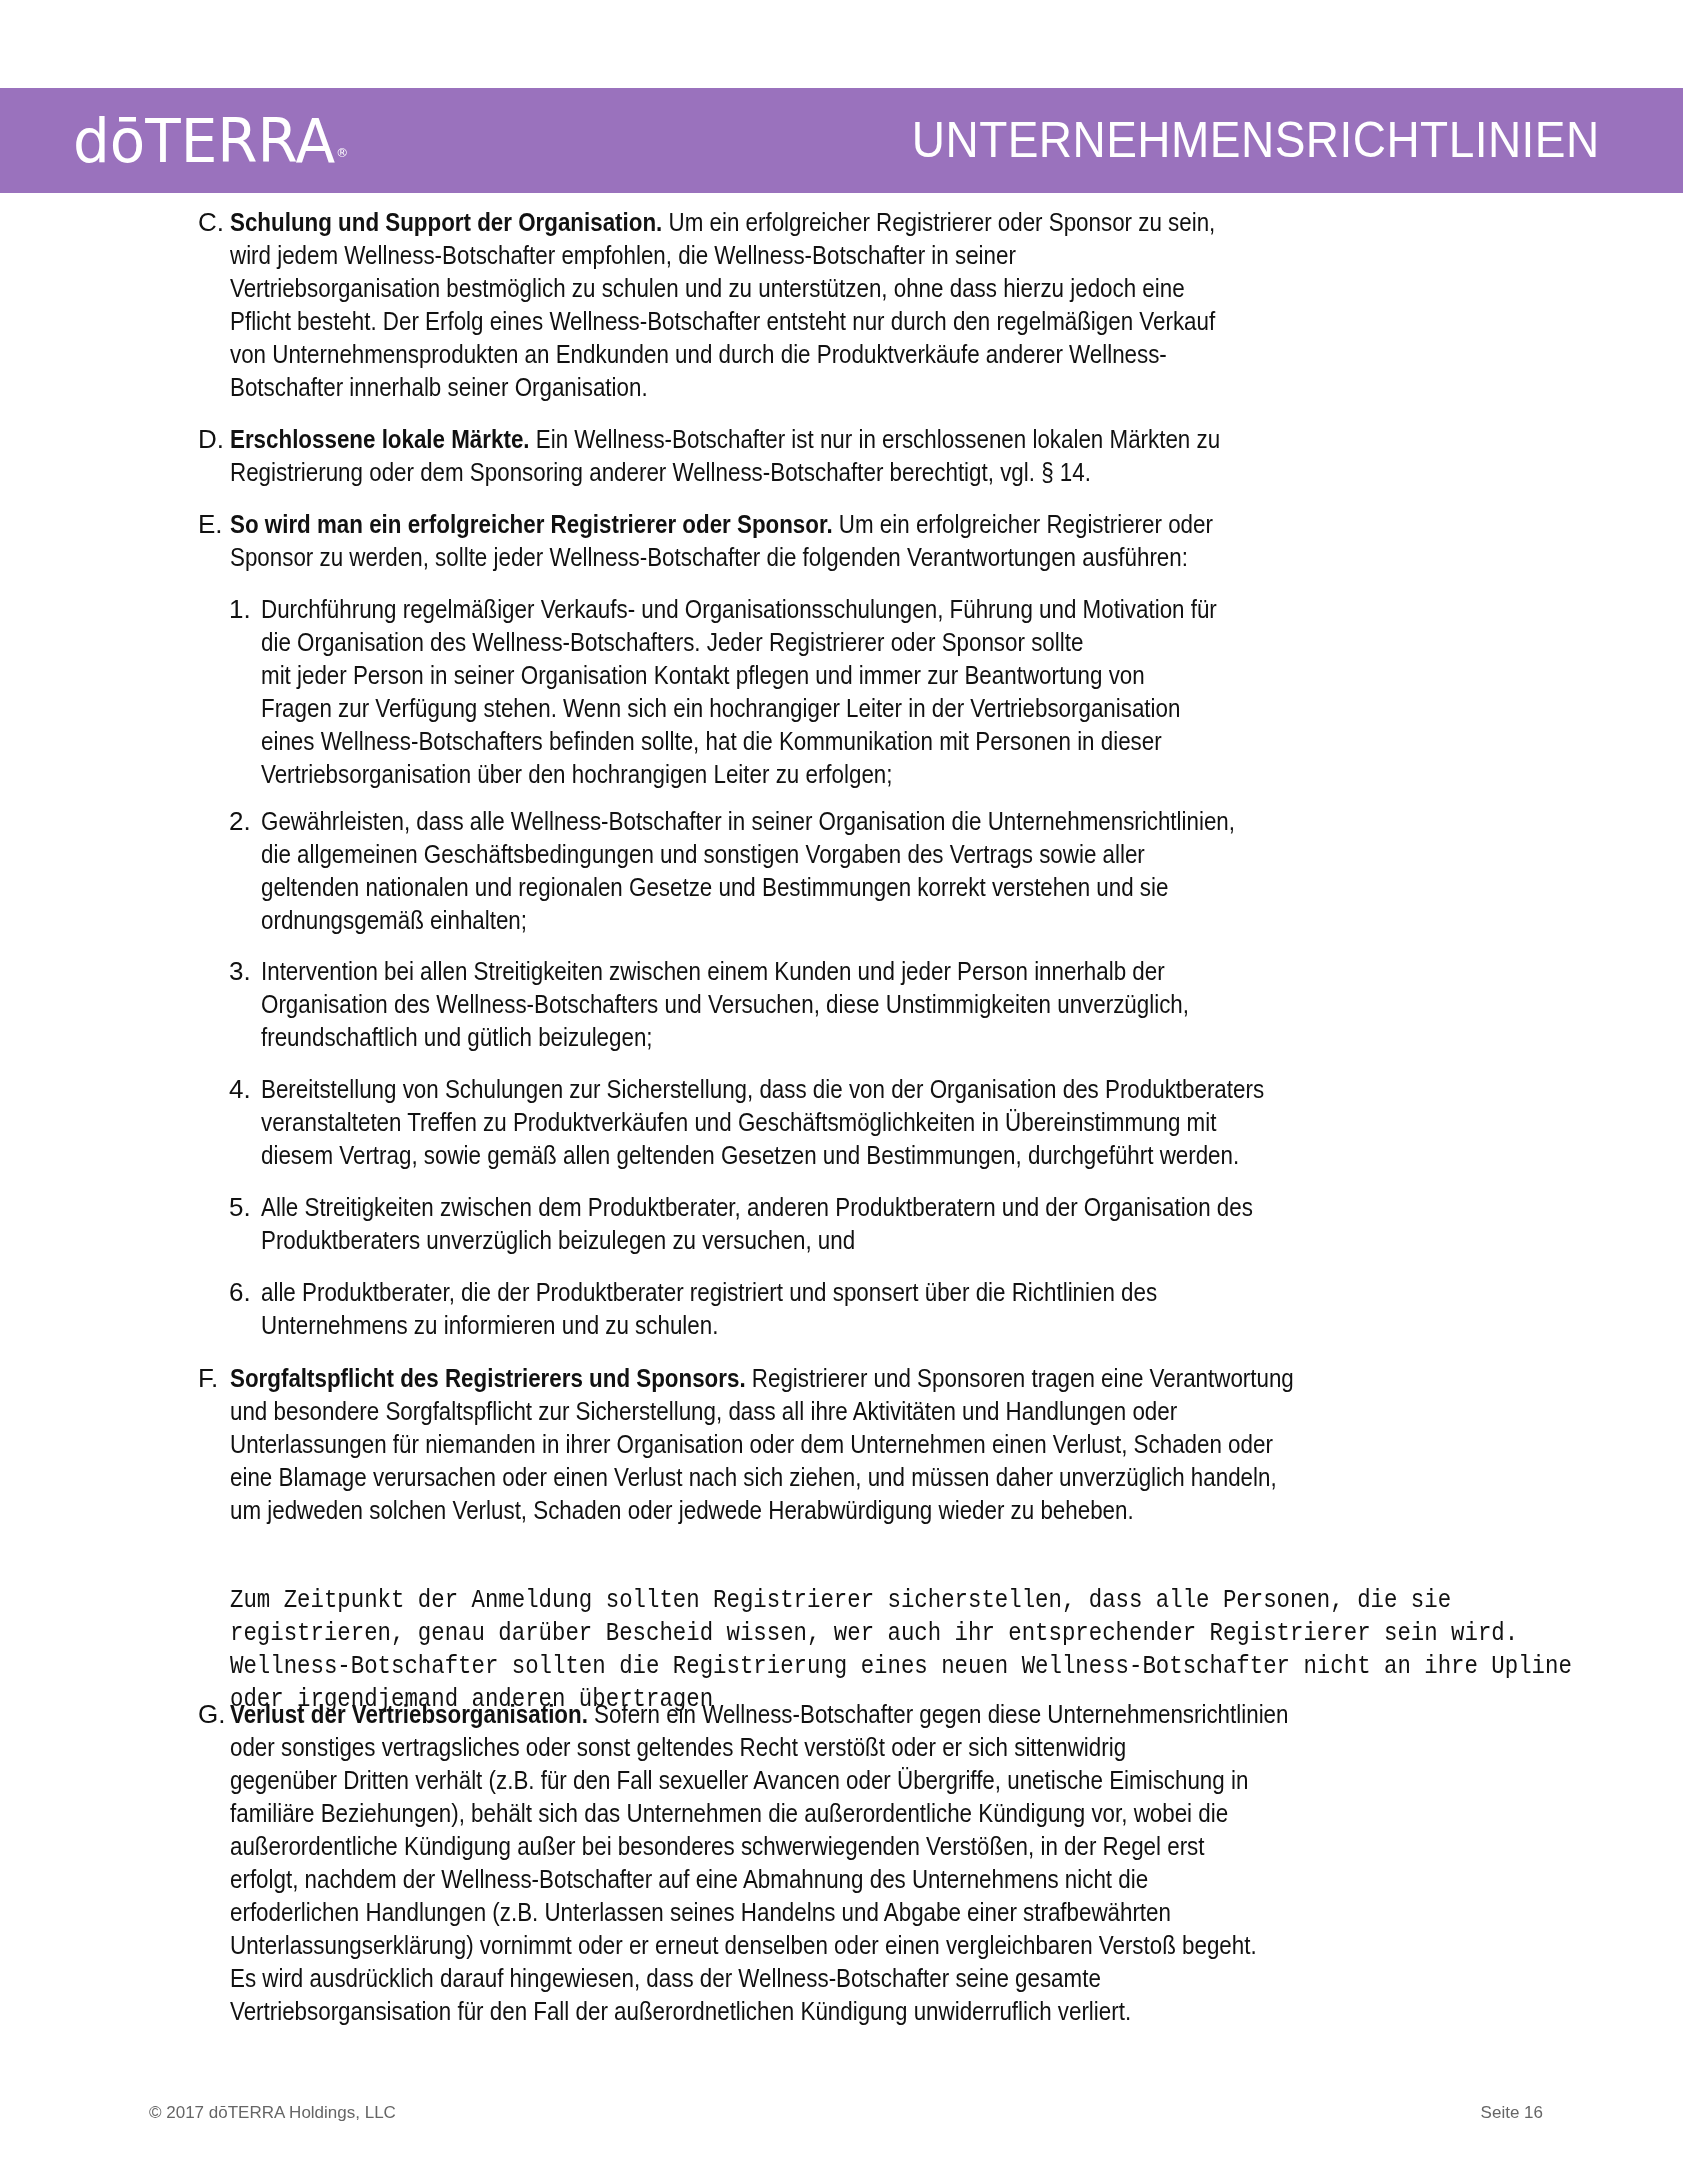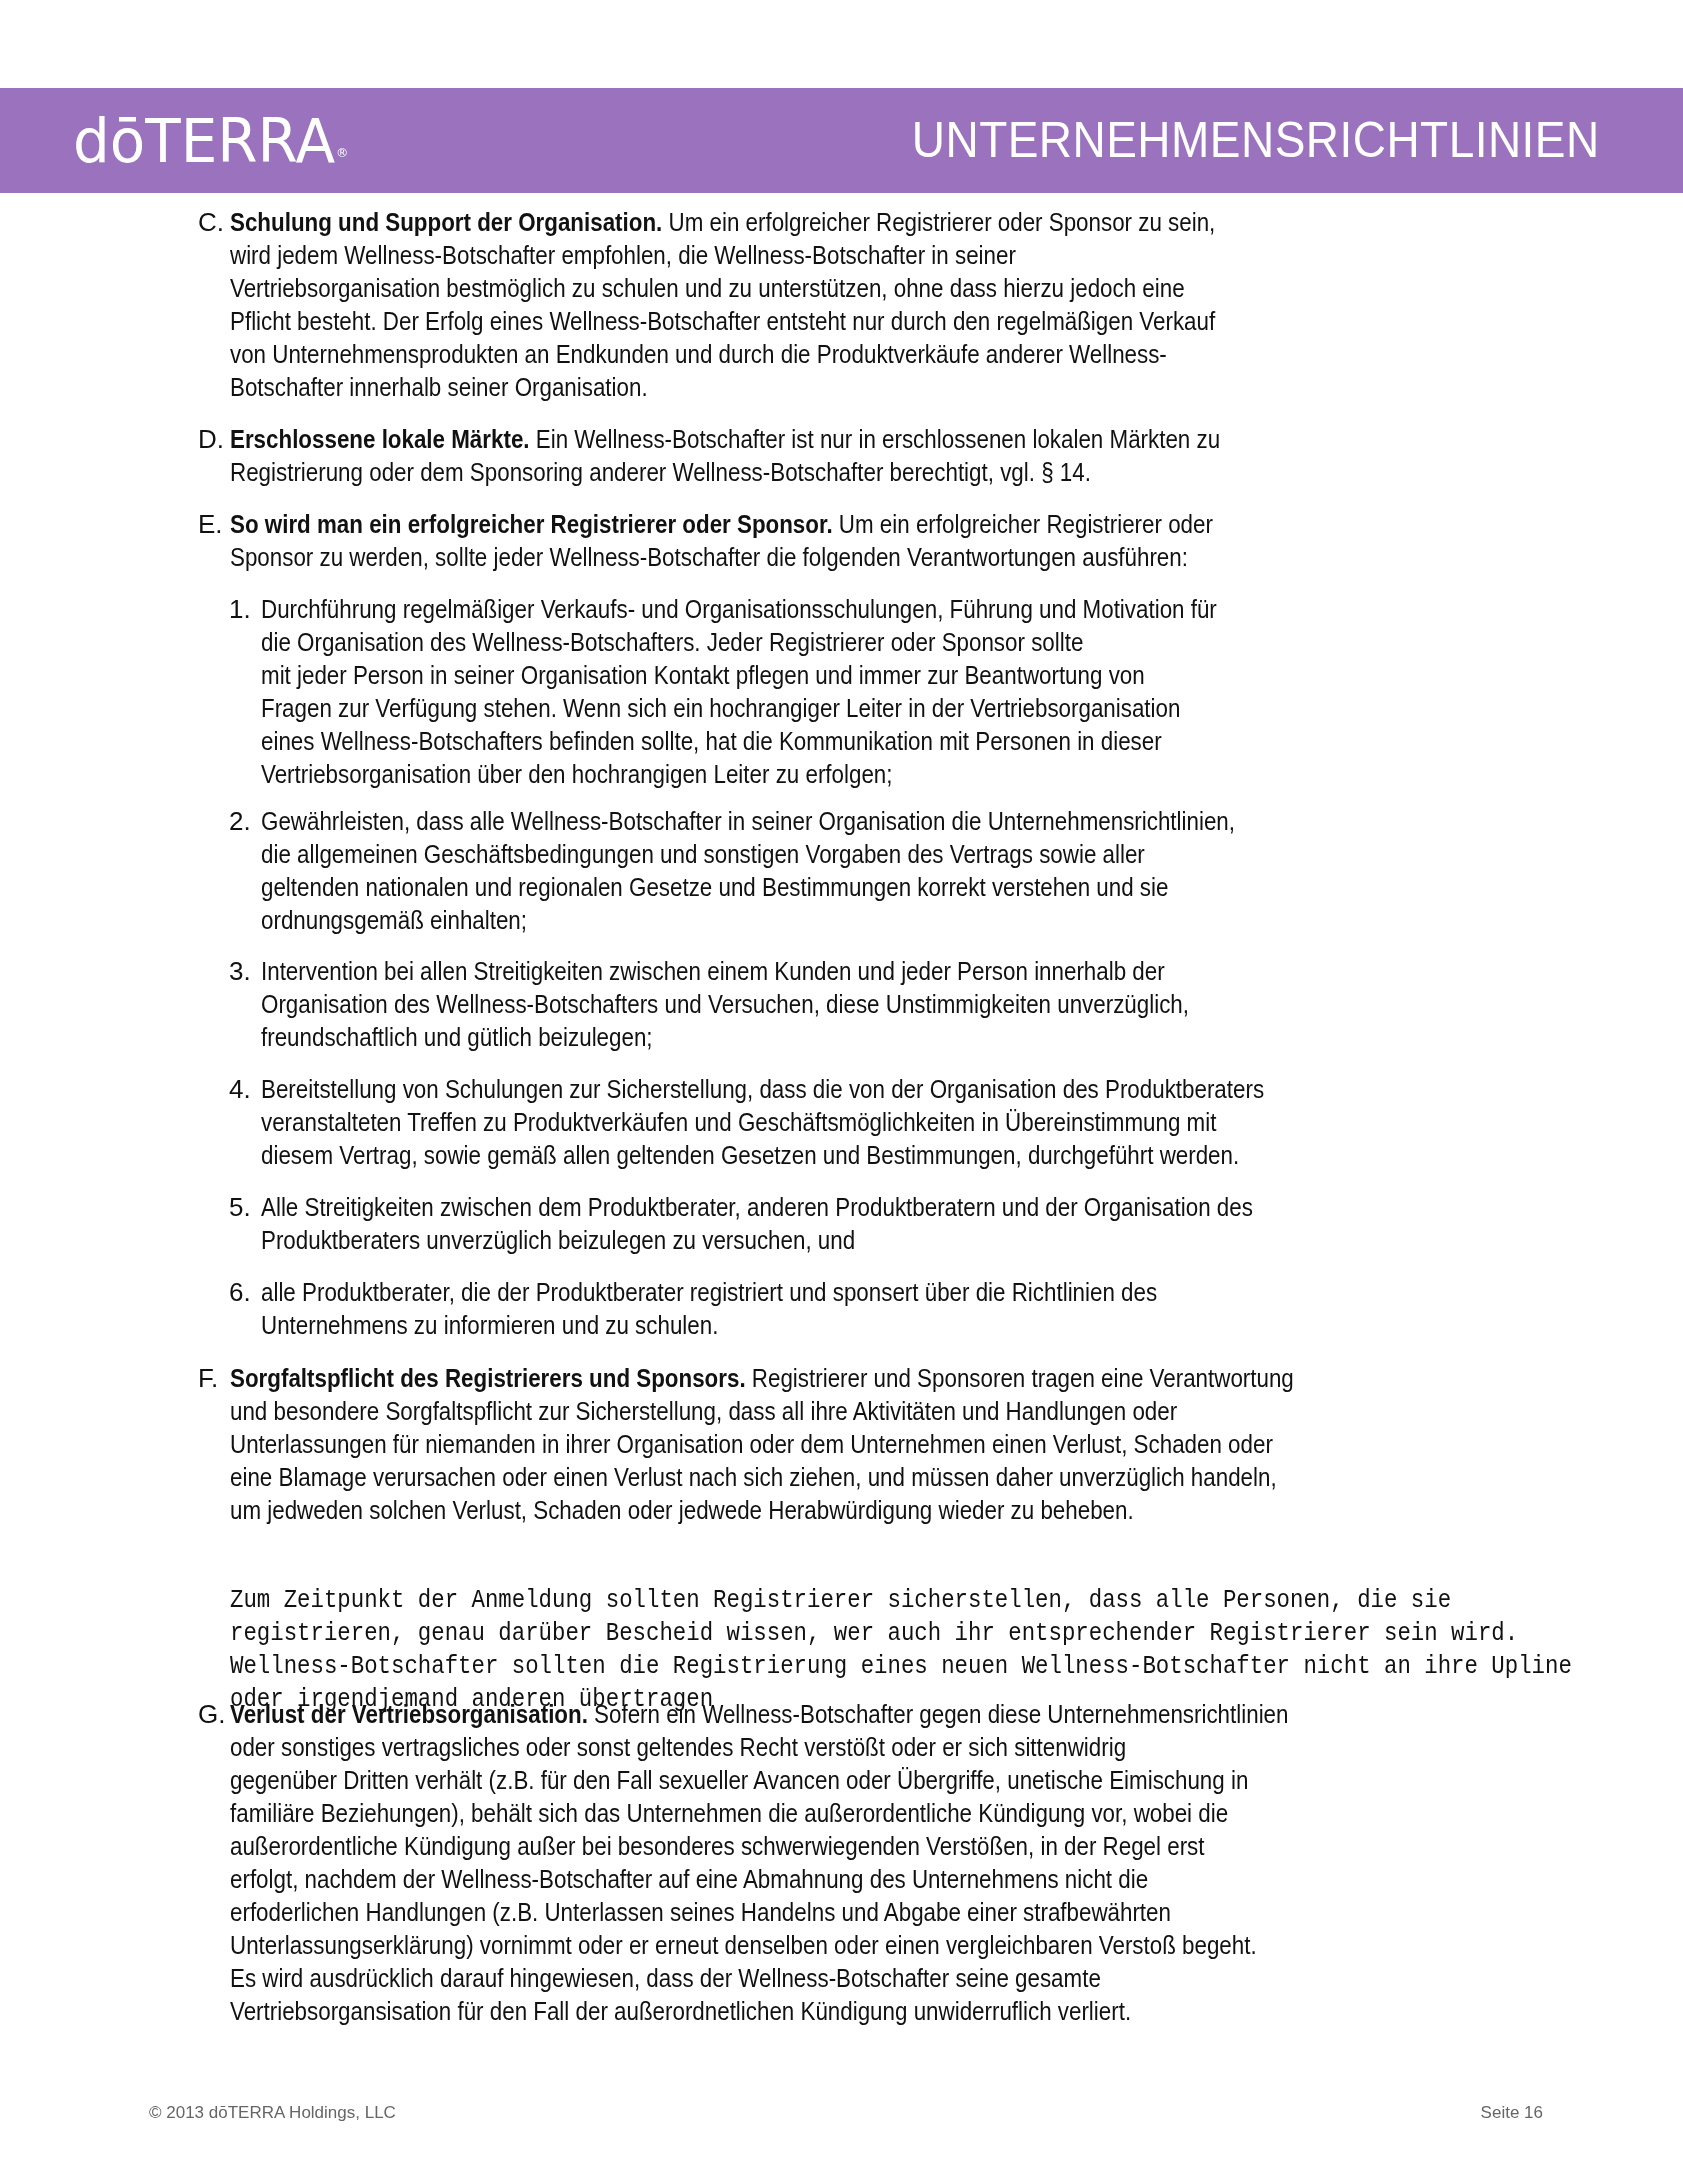--- a/index.html
+++ b/index.html
@@ -123,15 +123,15 @@
   <span class="line" style="transform: scaleX(0.86); display: block;">gegenüber Dritten verhält (z.B. für den Fall sexueller Avancen oder Übergriffe, unetische Eimischung in</span>
   <span class="line" style="transform: scaleX(0.86); display: block;">familiäre Beziehungen), behält sich das Unternehmen die außerordentliche Kündigung vor, wobei die</span>
   <span class="line" style="transform: scaleX(0.86); display: block;">außerordentliche Kündigung außer bei besonderes schwerwiegenden Verstößen, in der Regel erst</span>
   <span class="line" style="transform: scaleX(0.86); display: block;">erfolgt, nachdem der Wellness-Botschafter auf eine Abmahnung des Unternehmens nicht die</span>
   <span class="line" style="transform: scaleX(0.86); display: block;">erfoderlichen Handlungen (z.B. Unterlassen seines Handelns und Abgabe einer strafbewährten</span>
   <span class="line" style="transform: scaleX(0.86); display: block;">Unterlassungserklärung) vornimmt oder er erneut denselben oder einen vergleichbaren Verstoß begeht.</span>
   <span class="line" style="transform: scaleX(0.86); display: block;">Es wird ausdrücklich darauf hingewiesen, dass der Wellness-Botschafter seine gesamte</span>
   <span class="line" style="transform: scaleX(0.86); display: block;">Vertriebsorgansisation für den Fall der außerordnetlichen Kündigung unwiderruflich verliert.</span>
 </div>
 
-<div class="footer footer-left">© 2013 dōTERRA Holdings, LLC</div>
+<div class="footer footer-left">© 2017 dōTERRA Holdings, LLC</div>
 <div class="footer footer-right">Seite 16</div>
 
 
 </body></html>

